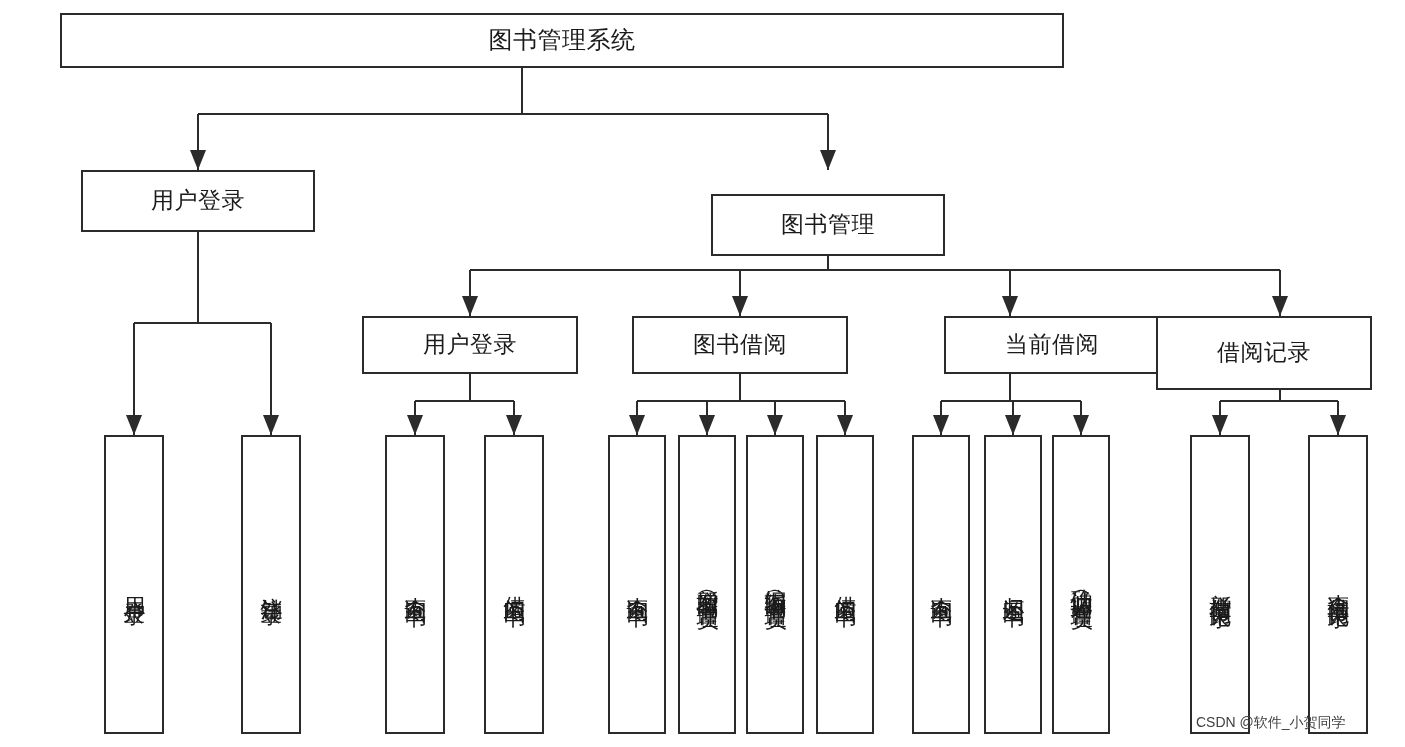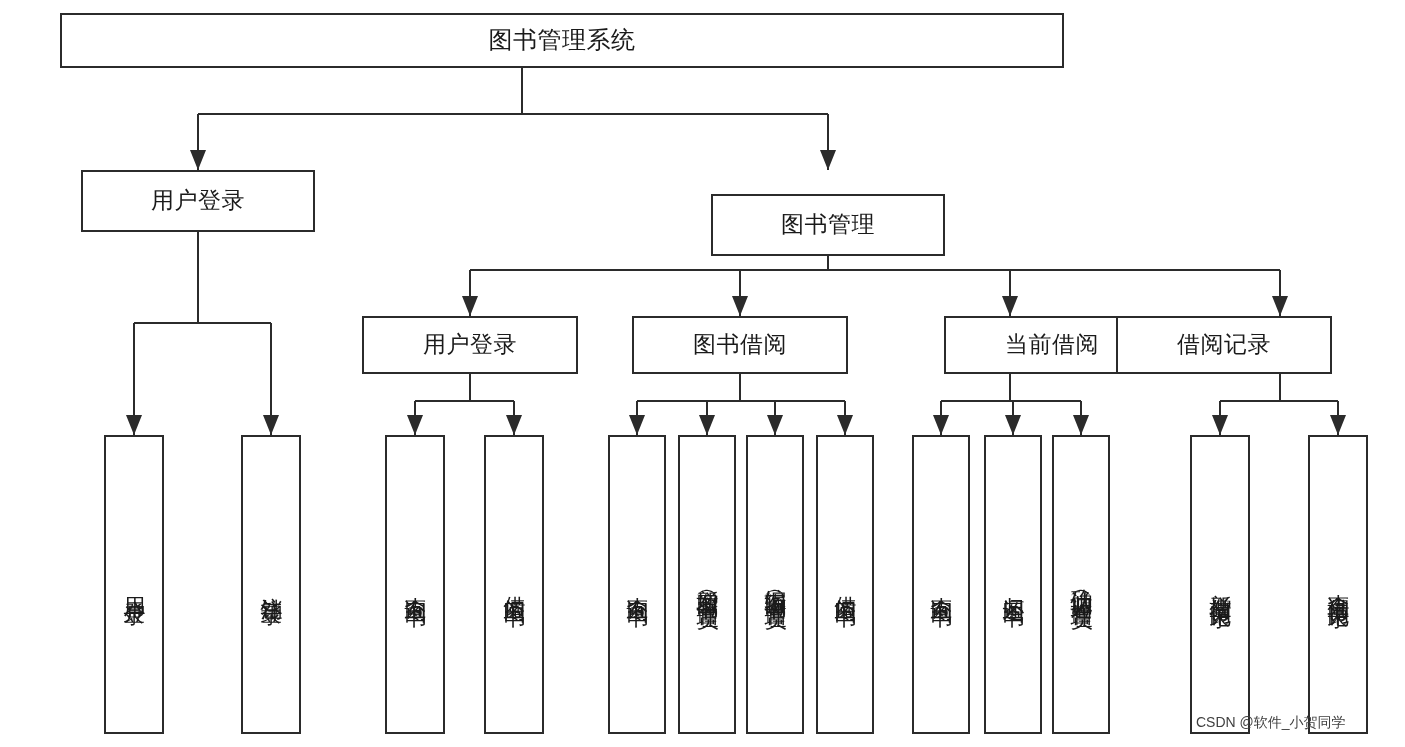--- a/index.html
+++ b/index.html
@@ -144,21 +144,21 @@
       </div>
       <div class="node horiz" style="left: 362px; top: 316px; width: 216px; height: 58px;">
         <span class="node-label">用户登录</span>
       </div>
       <div class="node horiz" style="left: 632px; top: 316px; width: 216px; height: 58px; justify-content: center;">
         <span class="node-label">图书借阅</span>
       </div>
       <div class="node horiz" style="left: 944px; top: 316px; width: 216px; height: 58px;">
         <span class="node-label">当前借阅</span>
       </div>
-      <div class="node horiz" style="left: 1116px; top: 316px; width: 216px; height: 58px;">
+      <div class="node horiz" style="left: 1156px; top: 316px; width: 216px; height: 74px;">
         <span class="node-label">借阅记录</span>
       </div>
       <div class="node vert" style="left: 104px; top: 435px; width: 60px; height: 299px;">
         <span class="node-label">用户登录</span>
       </div>
       <div class="node vert" style="left: 241px; top: 435px; width: 60px; height: 299px;">
         <span class="node-label">注销登录</span>
       </div>
       <div class="node vert" style="left: 385px; top: 435px; width: 60px; height: 299px;">
         <span class="node-label">查询图书</span>

